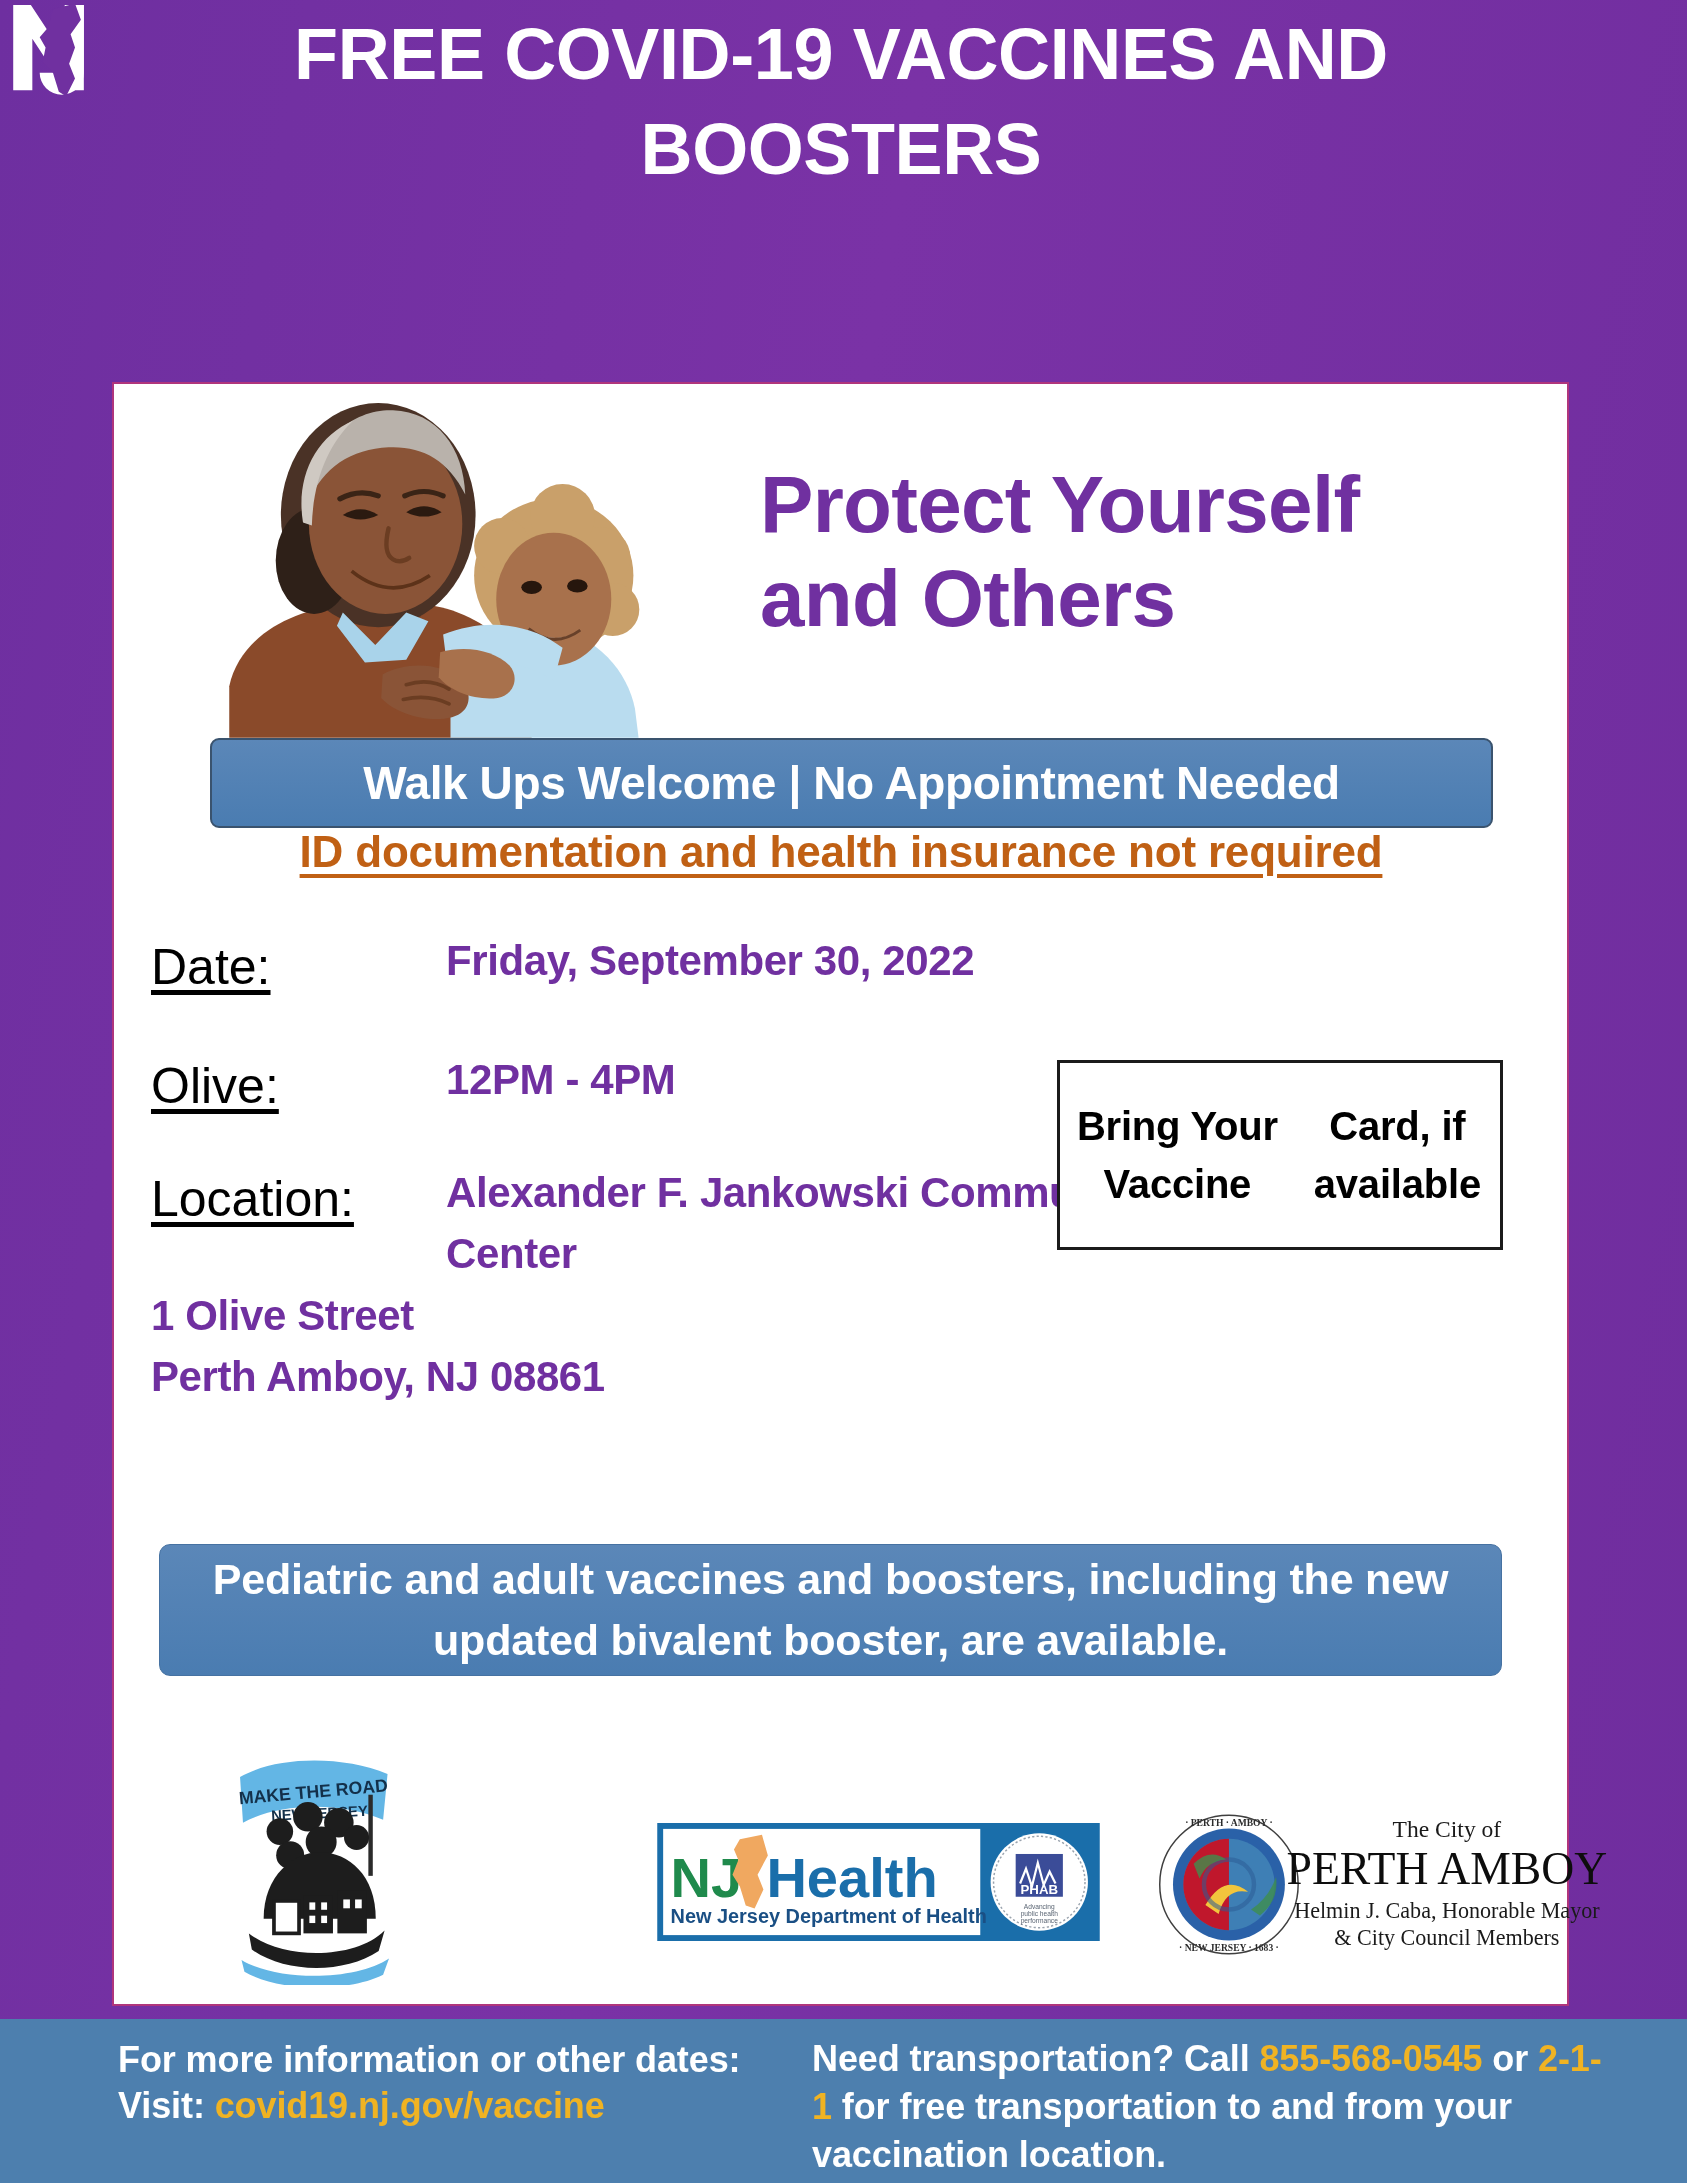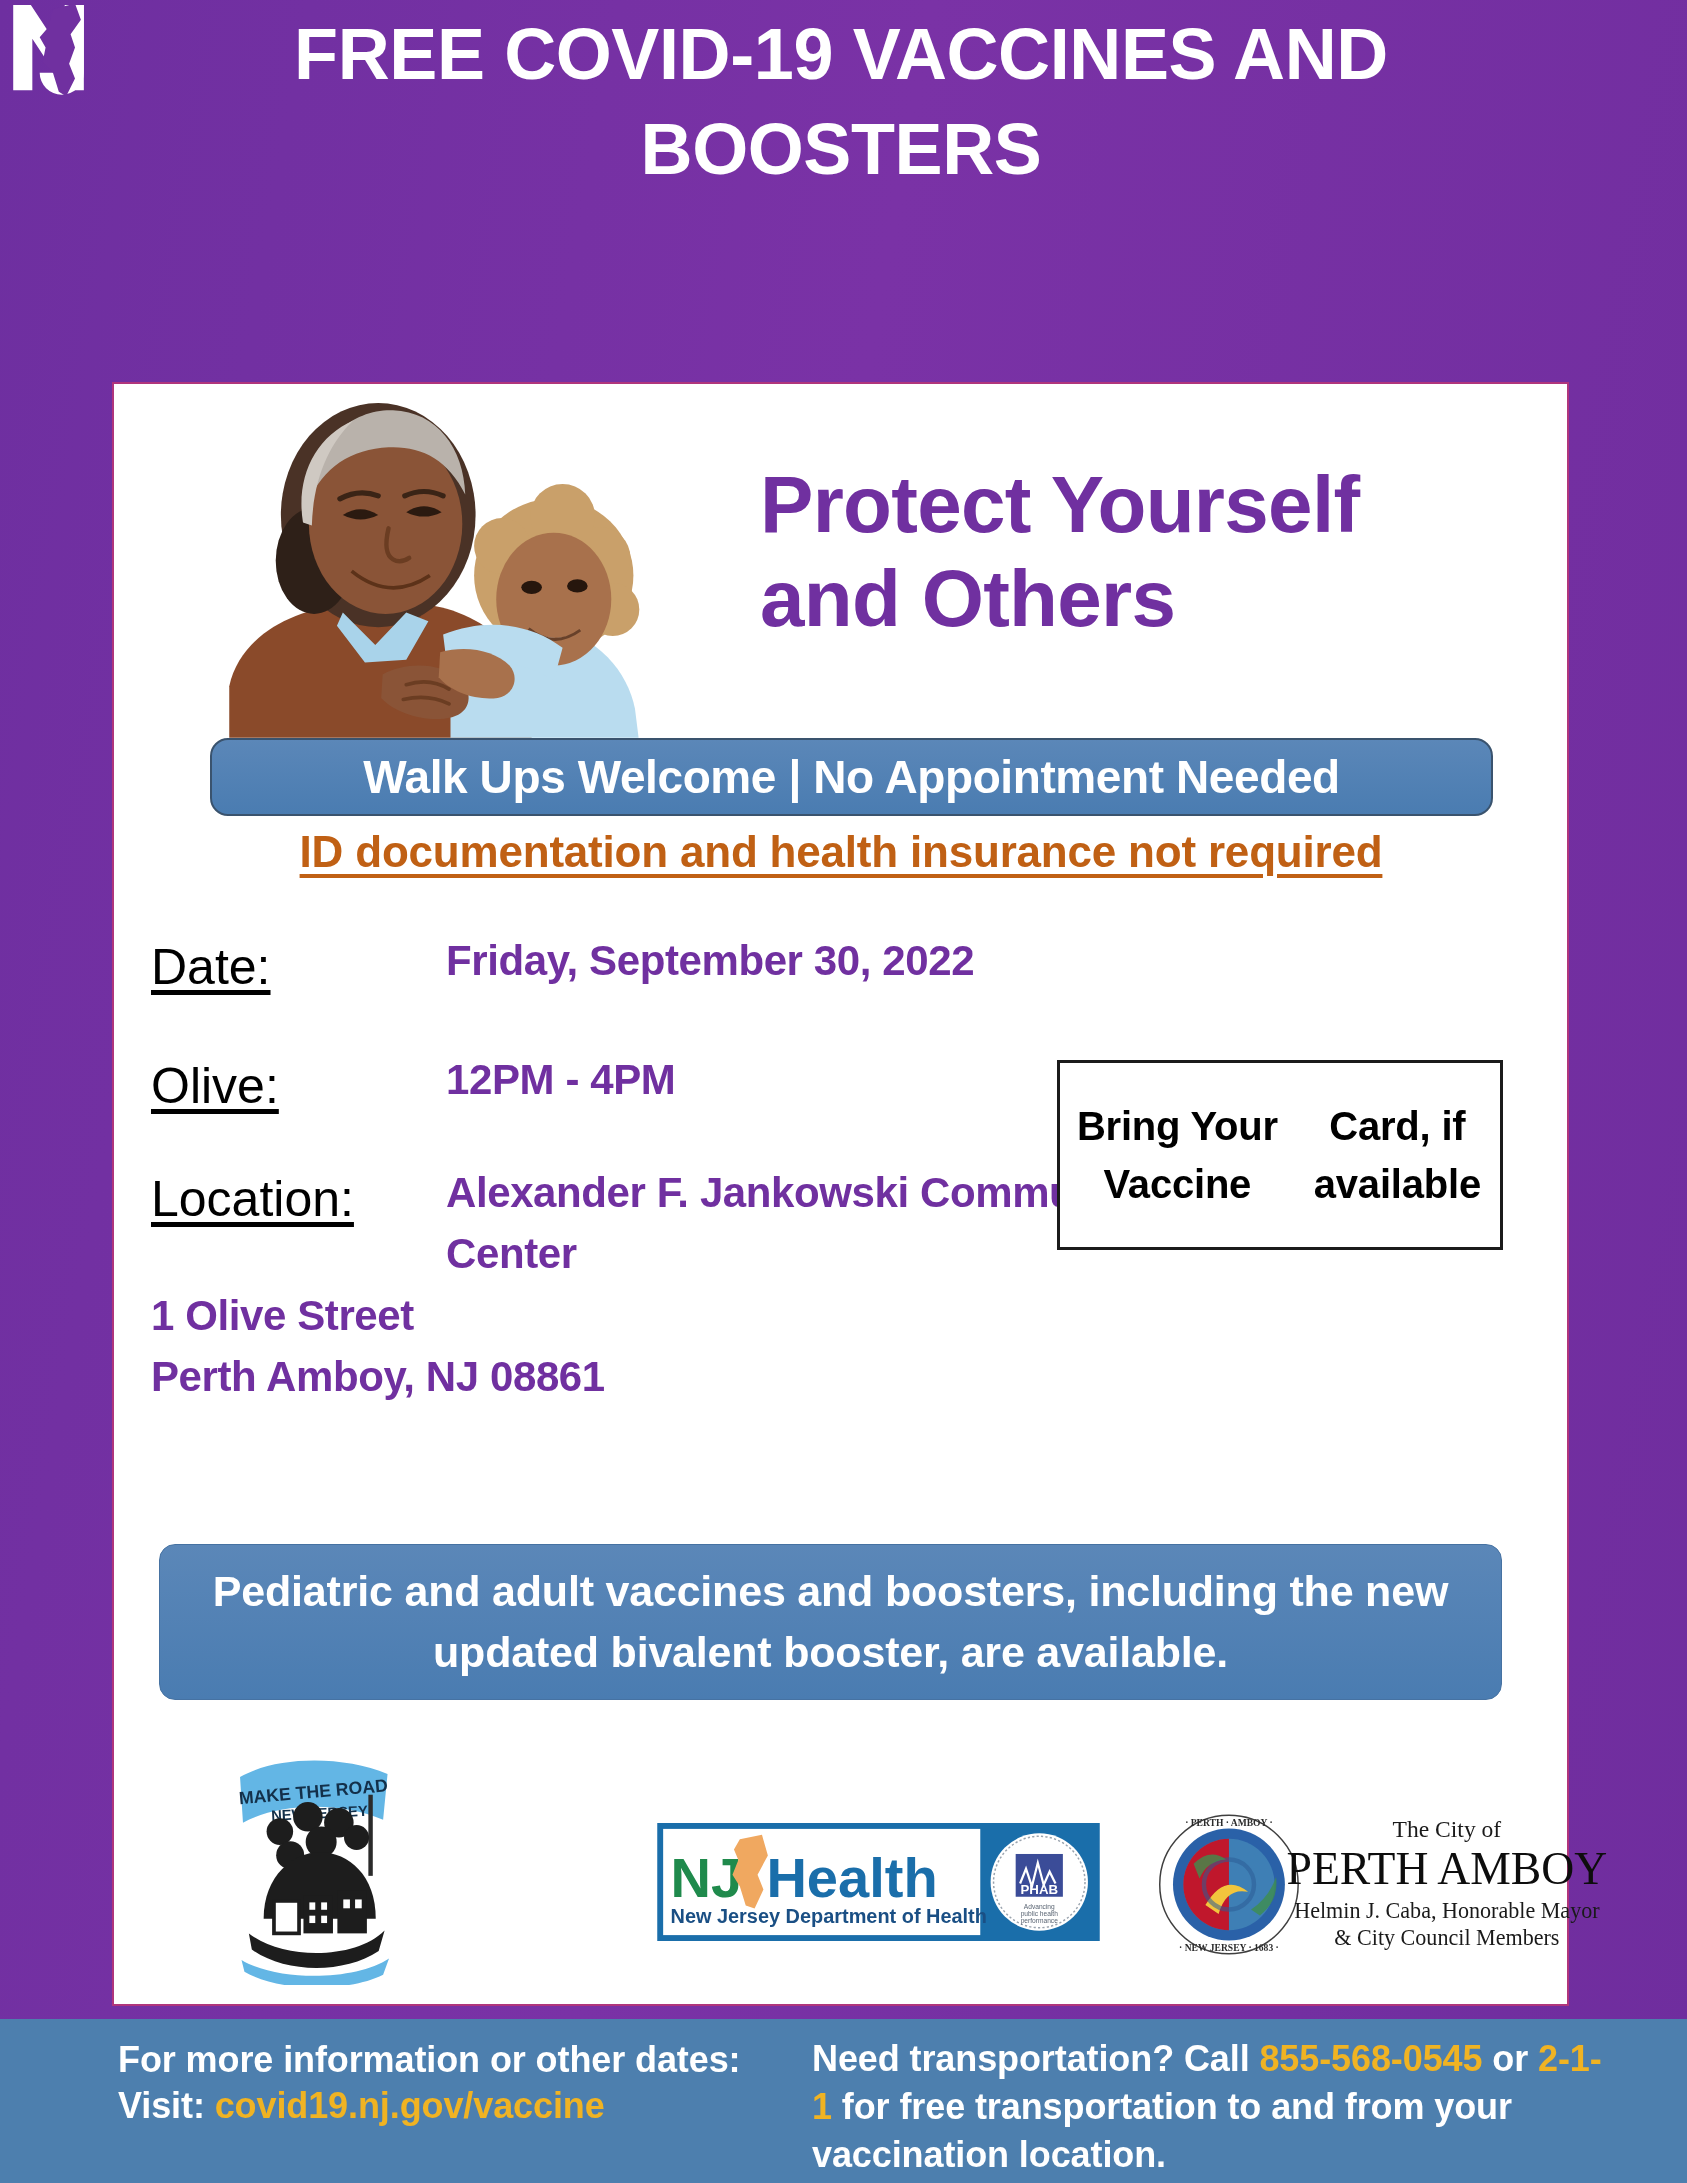--- a/index.html
+++ b/index.html
@@ -89,24 +89,24 @@
     line-height: 1.18;
     letter-spacing: -0.7px;
   }
 
   
   .walkups {
     position: absolute;
     left: 210px;
     top: 738px;
     width: 1283px;
-    height: 78px;
+    height: 90px;
     background: linear-gradient(180deg, #5b87b8 0%, #4a7cb1 100%);
     border: 2.2px solid #3a536e;
-    border-radius: 18px;
+    border-radius: 9px;
     box-sizing: border-box;
     color: #ffffff;
     font-weight: bold;
     font-size: 46px;
     display: flex;
     align-items: center;
     justify-content: center;
     letter-spacing: -0.4px;
   }
 
@@ -177,24 +177,24 @@
     line-height: 1.45;
     letter-spacing: -0.2px;
   }
 
   
   .pediatric {
     position: absolute;
     left: 159px;
     top: 1544px;
     width: 1343px;
-    height: 156px;
+    height: 132px;
     background: linear-gradient(180deg, #5b87b8 0%, #4a7cb1 100%);
     border: 1.5px solid #4672a2;
-    border-radius: 16px;
+    border-radius: 11px;
     box-sizing: border-box;
     color: #ffffff;
     font-weight: bold;
     font-size: 43px;
     line-height: 1.42;
     display: flex;
     align-items: center;
     justify-content: center;
     text-align: center;
     padding: 16px 25px;

